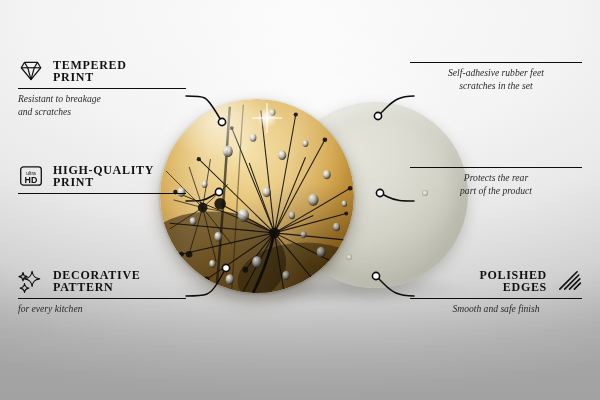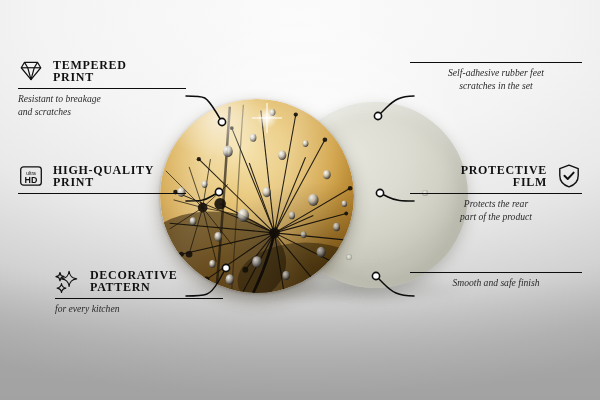--- a/index.html
+++ b/index.html
@@ -28,21 +28,21 @@
   .feat.right .t1,.feat.right .t2{text-align:right;}
   .rule{height:0;border-top:1.6px solid #0d0d0d;margin-top:4px;}
   .sub{font-family:"Liberation Serif",serif;font-size:9.6px;line-height:1.32;
        color:#2a2a2a;margin-top:4px;font-style:italic;}
   .feat.right .sub{text-align:center;}
   .ico{width:26px;height:26px;flex:0 0 26px;display:block;}
 
   
   #f-glass{left:18px;top:58px;width:168px;}
   #f-print{left:18px;top:163px;width:168px;}
-  #f-pattern{left:18px;top:268px;width:168px;margin-left:37px;}
+  #f-pattern{left:18px;top:268px;width:168px;}
   #f-feet{right:18px;top:58px;width:172px;}
   #f-film{right:18px;top:163px;width:172px;}
   #f-edges{right:18px;top:268px;width:172px;}
 
   
   #product{position:absolute;left:0;top:0;width:600px;height:400px;pointer-events:none;}
   .back-disc{position:absolute;left:282px;top:102px;width:186px;height:186px;border-radius:50%;
      background:
        radial-gradient(68% 62% at 36% 28%, #e5e5dc 0%, #dcdcd2 45%, #d2d2c7 75%, #c4c4b8 100%);
      box-shadow:0 5px 14px rgba(90,90,80,.28), inset -6px -8px 18px rgba(150,150,135,.35),
@@ -291,38 +291,42 @@
 
   <div class="feat right" id="f-feet">
     <div class="rule"></div>
     <div class="sub">
       <div>Self-adhesive rubber feet</div>
       <div>scratches in the set</div>
     </div>
   </div>
 
   <div class="feat right" id="f-film">
+    <div class="rule"></div>
+    <div class="sub">
+      <div>Protects the rear</div>
+      <div>part of the product</div>
+    </div>
+  </div>
+
+  <div class="feat right" id="f-edges">
     <div class="head">
       <svg class="ico" viewBox="0 0 24 24">
-        <path d="M12 2 L20.5 5.2 V11.5 C20.5 16.6, 16.8 20.4, 12 22 C7.2 20.4, 3.5 16.6, 3.5 11.5 V5.2 Z" fill="none" stroke="#111" stroke-width="1.3" stroke-linejoin="round"></path>
-        <path d="M7.8 11.8 L10.8 14.8 L16.3 8.9" fill="none" stroke="#111" stroke-width="1.8" stroke-linecap="round" stroke-linejoin="round"></path>
+        <g stroke="#111" stroke-width="1.5" stroke-linecap="round">
+          <line x1="3.5" y1="19.5" x2="19.5" y2="3.5"></line>
+          <line x1="8" y1="19.5" x2="21" y2="6.5"></line>
+          <line x1="12.5" y1="19.5" x2="22" y2="10"></line>
+          <line x1="17" y1="19.5" x2="22.5" y2="14"></line>
+        </g>
       </svg>
       <div class="titlewrap">
-        <span class="t1">PROTECTIVE</span>
-        <span class="t2">FILM</span>
+        <span class="t1">POLISHED</span>
+        <span class="t2">EDGES</span>
       </div>
     </div>
-    <div class="rule"></div>
-    <div class="sub">
-      <div>Protects the rear</div>
-      <div>part of the product</div>
-    </div>
-  </div>
-
-  <div class="feat right" id="f-edges">
     <div class="rule"></div>
     <div class="sub">
       <div>Smooth and safe finish</div>
       <div></div>
     </div>
   </div>
 
 </div>
 
 </body></html>

